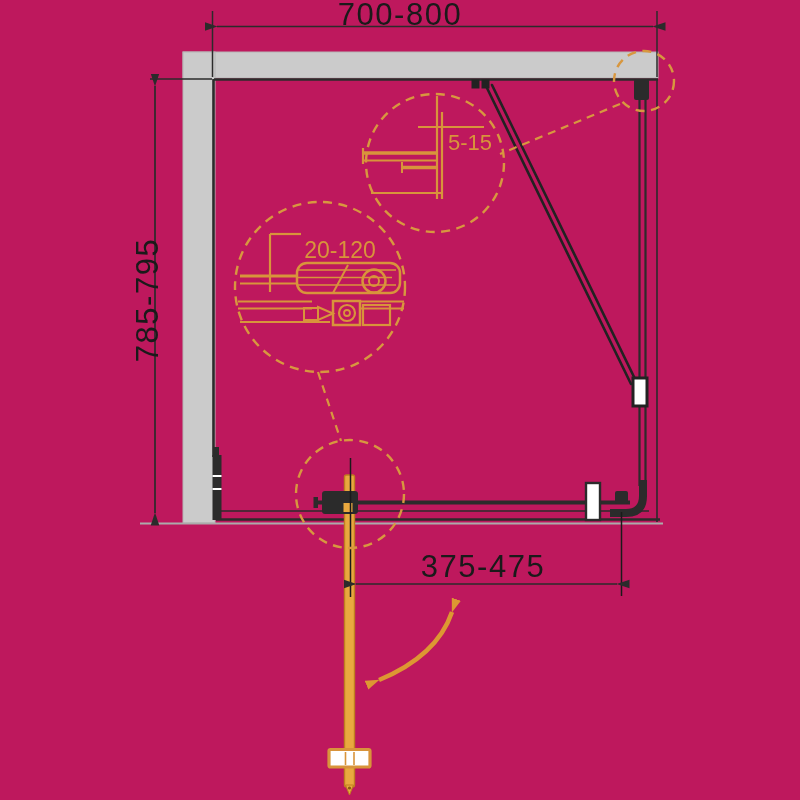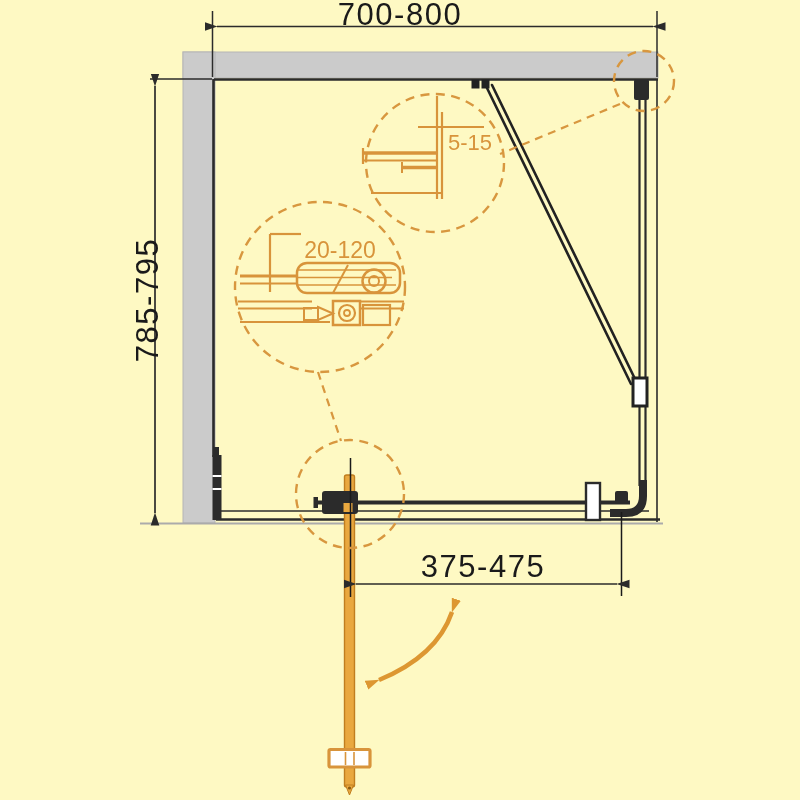--- a/index.html
+++ b/index.html
@@ -1,16 +1,16 @@
 <!DOCTYPE html>
 <html><head>
 <meta charset="utf-8">
 <style>
   html,body{margin:0;padding:0;background:#ffffff;}
-  .stage{position:relative;width:800px;height:800px;background:#fef9c3;overflow:hidden;
+  .stage{position:relative;width:800px;height:800px;background:#be185d;overflow:hidden;
          font-family:"Liberation Sans", sans-serif;}
   svg{position:absolute;left:0;top:0;}
   text{font-family:"Liberation Sans", sans-serif;}
   .dimtext{fill:#1a1a1a;font-size:31px;letter-spacing:1.5px;}
   .detailtext{fill:#d8943b;}
 </style>
 </head>
 <body>
 
 <div class="stage">

